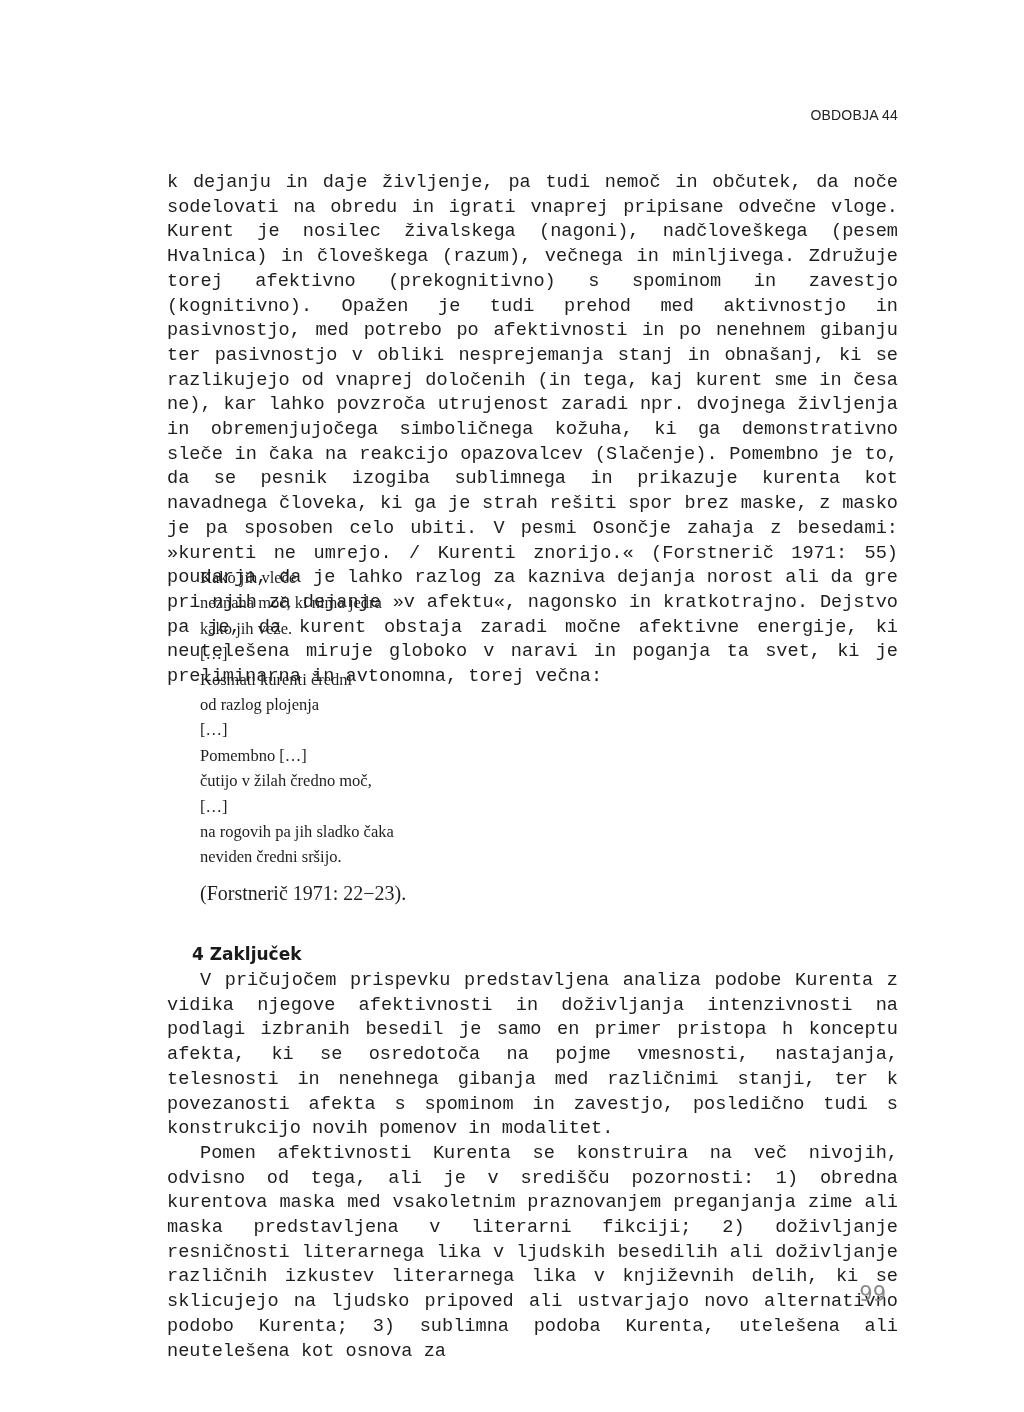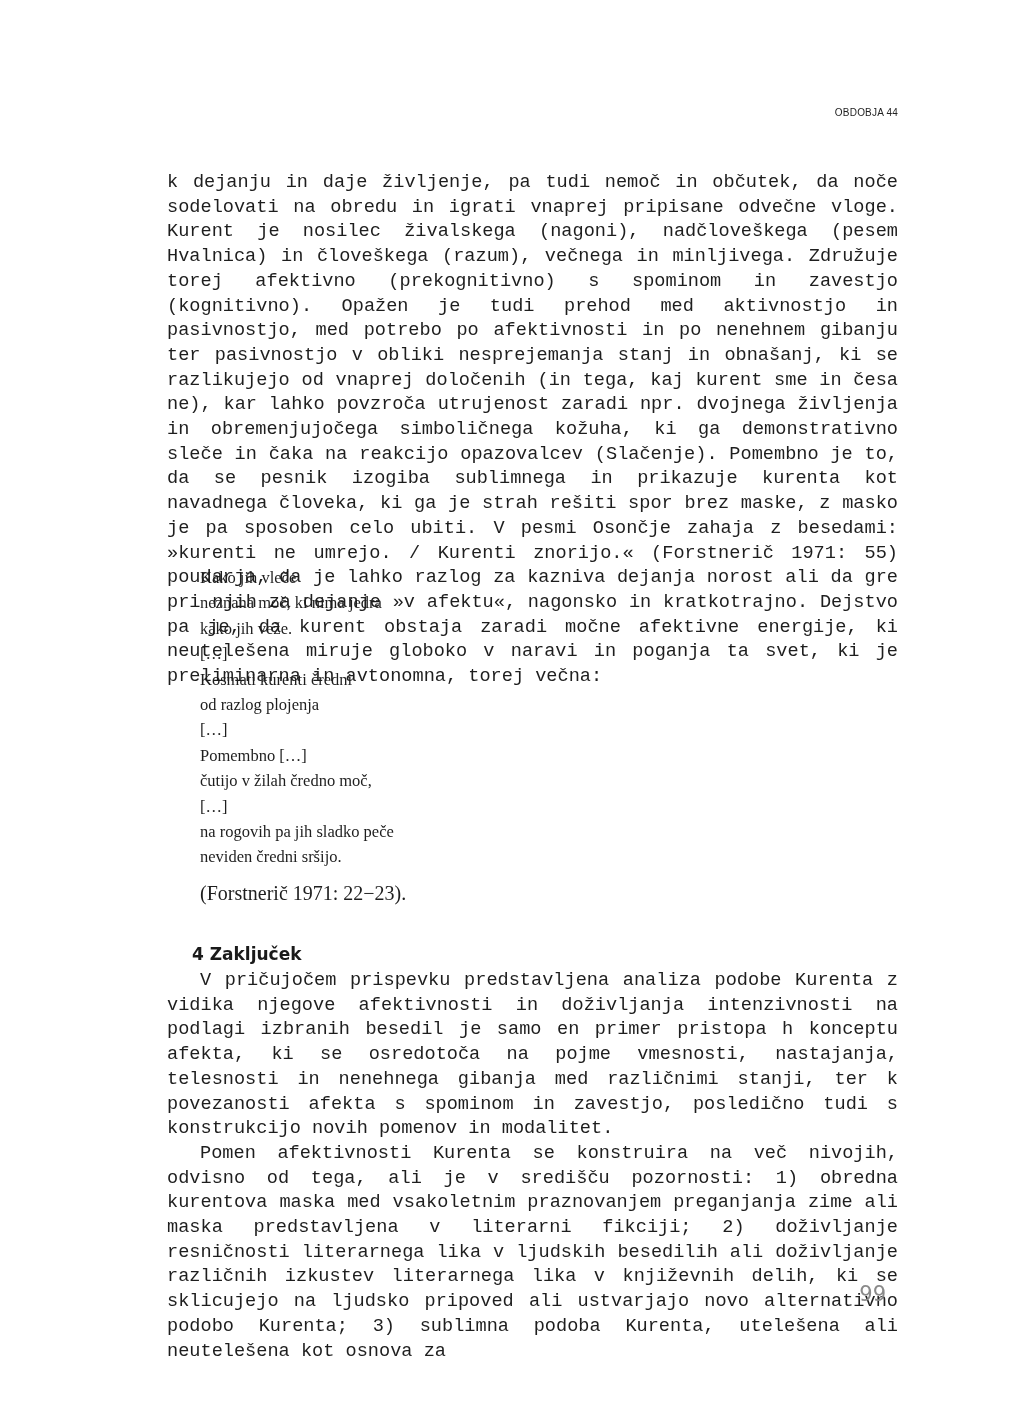--- a/index.html
+++ b/index.html
@@ -1,20 +1,20 @@
 <!DOCTYPE html>
 <html><head>
   <meta charset="utf-8">
   <style>
     html, body { margin: 0; padding: 0; background: #ffffff; }
     body { width: 1024px; height: 1412px; position: relative; overflow: hidden; }
     .page { position: absolute; left: 0; top: 0; width: 1024px; height: 1412px; background: #ffffff; color: #1e1e1e; }
     .running-head {
       position: absolute; top: 107px; right: 126px;
-      font-family: "Liberation Sans", sans-serif; font-size: 10px; color: #222;
+      font-family: "Liberation Sans", sans-serif; font-size: 14px; color: #222;
       letter-spacing: 0.2px;
     }
     .body-text {
       position: absolute; left: 167px; width: 731px;
       font-family: Liberation Mono, monospace; font-size: 18.6px; line-height: 24.7px;
       text-align: justify; color: #1e1e1e;
       font-stretch: condensed;
     }
     .body-text p { margin: 0; }
     .p1 { top: 171px; }
@@ -52,21 +52,21 @@
     <span class="line">Kako jih vleče</span>
     <span class="line">neznana moč, ki nima jedra</span>
     <span class="line">kako jih veže.</span>
     <span class="line">[…]</span>
     <span class="line">Kosmati kurenti čredni</span>
     <span class="line">od razlog plojenja</span>
     <span class="line">[…]</span>
     <span class="line">Pomembno […]</span>
     <span class="line">čutijo v žilah čredno moč,</span>
     <span class="line">[…]</span>
-    <span class="line">na rogovih pa jih sladko peče</span>
+    <span class="line">na rogovih pa jih sladko čaka</span>
     <span class="line">neviden čredni sršijo.</span>
   </div>
 
   <div class="verse-cite">(Forstnerič 1971: 22−23).</div>
 
   <div class="section-heading">4 Zaključek</div>
 
   <div class="body-text p2">
     <p>V pričujočem prispevku predstavljena analiza podobe Kurenta z vidika njegove afektivnosti in doživljanja intenzivnosti na podlagi izbranih besedil je samo en primer pristopa h konceptu afekta, ki se osredotoča na pojme vmesnosti, nastajanja, telesnosti in nenehnega gibanja med različnimi stanji, ter k povezanosti afekta s spominom in zavestjo, posledično tudi s konstrukcijo novih pomenov in modalitet.</p>
     <p>Pomen afektivnosti Kurenta se konstruira na več nivojih, odvisno od tega, ali je v središču pozornosti: 1) obredna kurentova maska med vsakoletnim praznovanjem preganjanja zime ali maska predstavljena v literarni fikciji; 2) doživljanje resničnosti literarnega lika v ljudskih besedilih ali doživljanje različnih izkustev literarnega lika v književnih delih, ki se sklicujejo na ljudsko pripoved ali ustvarjajo novo alternativno podobo Kurenta; 3) sublimna podoba Kurenta, utelešena ali neutelešena kot osnova za</p>

